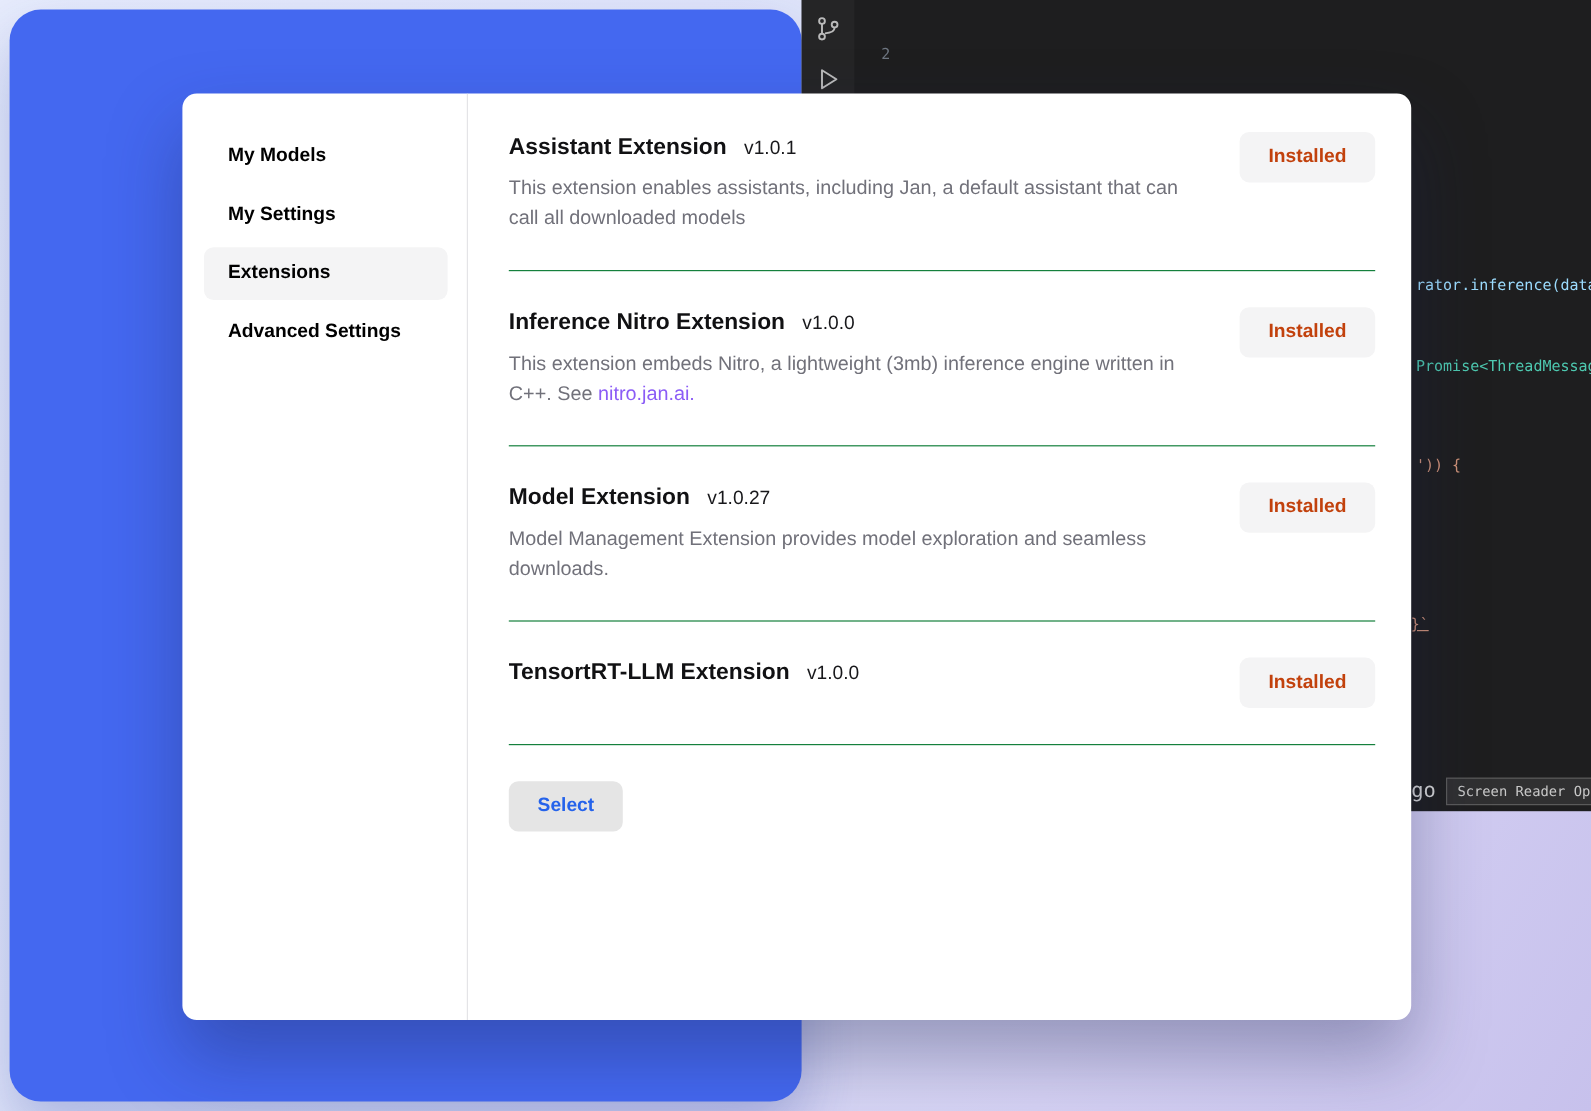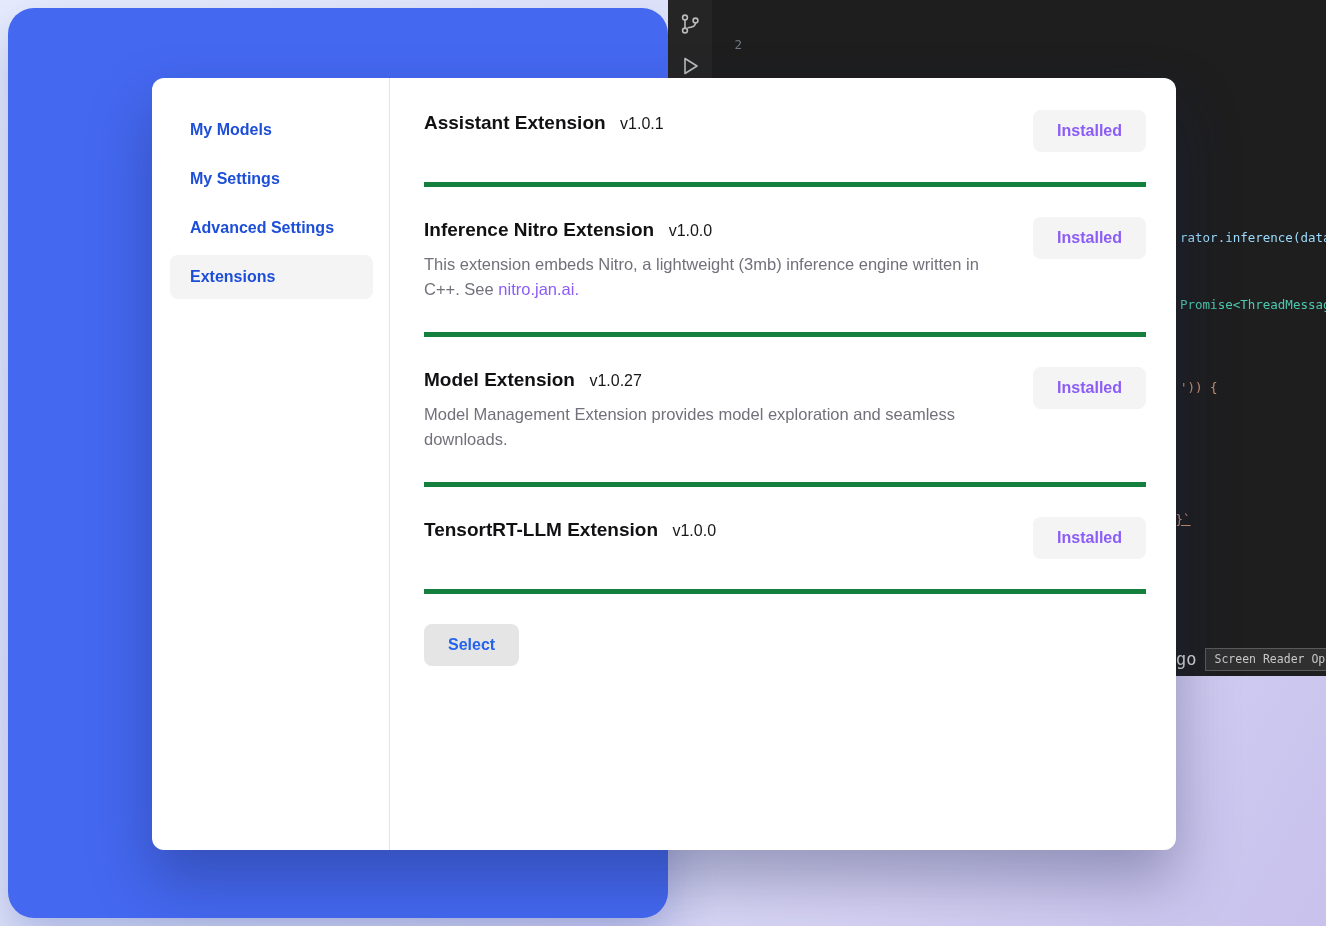--- a/index.html
+++ b/index.html
@@ -61,40 +61,40 @@
     display: flex; z-index: 10; overflow: hidden;
     color: #18181b;
   }
   .sidebar {
     width: 238px; flex: 0 0 238px; border-right: 1px solid #e4e4e7;
     padding-top: 30px;
   }
   .side-item {
     height: 44px; margin: 0 16px 5px 18px; padding: 0 20px;
     display: flex; align-items: center; border-radius: 8px;
-    font-size: 16px; font-weight: 700; color: #1d4ed8; cursor: pointer;
+    font-size: 16px; font-weight: 700; color: #000000; cursor: pointer;
   }
   .side-item.active { background: #f4f4f5; }
 
   .content { flex: 1; padding: 32px 30px 0 34px; }
   .row { display: flex; align-items: flex-start; justify-content: space-between;
-         border-bottom: 5px solid #15803d; padding: 30px 0; }
+         border-bottom: 1px solid #15803d; padding: 30px 0; }
   .row:first-child { padding-top: 0; }
   .row:last-child { border-bottom: none; }
   .row-main { max-width: 585px; }
   .row-title-line { line-height: 26px; margin-bottom: 8px; }
   .row-title { font-size: 19px; font-weight: 700; color: #111113; }
   .row-version { font-size: 16px; font-weight: 500; color: #18181b; margin-left: 10px; }
   .row-desc { font-size: 16.5px; line-height: 25px; color: #71717a; }
   .link { color: #8b5cf6; text-decoration: none; cursor: pointer; }
   .btn {
     border: none; border-radius: 8px; font-family: "Liberation Sans", sans-serif;
     font-size: 16px; font-weight: 600; padding: 12px 24px; white-space: nowrap;
   }
-  .btn.installed { background: #f4f4f5; color: #8b5cf6; cursor: default; }
+  .btn.installed { background: #f4f4f5; color: #c2410c; cursor: default; }
   .btn.select { background: #e5e5e5; color: #2563eb; cursor: pointer; }
 </style>
 </head>
 <body>
 
 <div class="blue-panel"></div>
 
 <div class="editor">
   <div class="activity-bar">
     <svg class="activity-icon" viewBox="0 0 24 24" fill="none" stroke="#d4d4d4" stroke-width="1.6">
@@ -139,32 +139,33 @@
   <div class="statusrow">
     <span class="status-left">go</span>
     <span class="status-box">Screen Reader Optimized</span>
   </div>
 </div>
 
 <div class="modal">
   <div class="sidebar">
     <div class="side-item">My Models</div>
     <div class="side-item">My Settings</div>
+    <div class="side-item active">Extensions</div>
     <div class="side-item">Advanced Settings</div>
-    <div class="side-item active">Extensions</div>
   </div>
 
   <div class="content">
 
     <div class="row">
       <div class="row-main">
         <div class="row-title-line">
           <span class="row-title">Assistant Extension</span>
           <span class="row-version">v1.0.1</span>
         </div>
+        <p class="row-desc"><span>This extension enables assistants, including Jan, a default assistant that can call all downloaded models</span><a class="link"></a><span></span></p>
       </div>
       <button class="btn installed">Installed</button>
     </div>
 
     <div class="row">
       <div class="row-main">
         <div class="row-title-line">
           <span class="row-title">Inference Nitro Extension</span>
           <span class="row-version">v1.0.0</span>
         </div>

